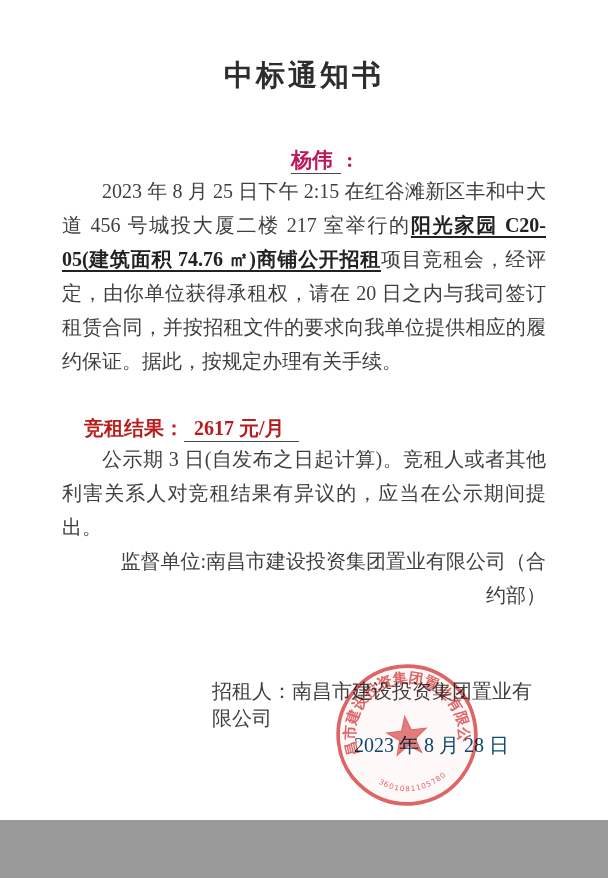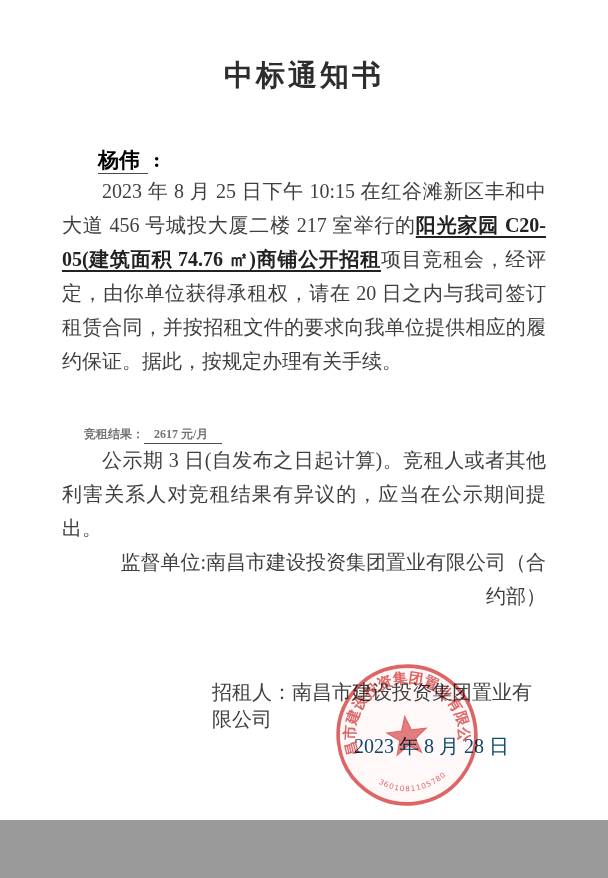--- a/index.html
+++ b/index.html
@@ -21,21 +21,22 @@
     font-weight:bold;
     letter-spacing:3px;
     color:#2d2d2d;
   }
 
   .salutation {
     margin-top:50px;
     margin-left:36px;
     font-size:21px;
     font-weight:bold;
-    color:#000000;
+    color:#be185d;
+    text-align:center;
   }
   .salutation .name {
     border-bottom:1.5px solid #4a4a4a;
     padding-right:8px;
     padding-bottom:1px;
   }
 
   p.body {
     margin:0;
     font-size:20px;
@@ -47,25 +48,25 @@
   .para-main { margin-top:8px; }
   .bu {
     font-weight:bold;
     color:#222;
     text-decoration:underline;
     text-decoration-thickness:1.5px;
     text-underline-offset:4px;
   }
 
   .result-line {
-    margin-top:48px;
+    margin-top:37px;
     margin-left:22px;
-    font-size:12px;
+    font-size:20px;
     font-weight:bold;
-    color:#737373;
+    color:#b91c1c;
   }
   .result-value {
     border-bottom:1.5px solid #4a4a4a;
     padding:0 14px 2px 10px;
   }
 
   .para-notice { margin-top:46px; }
 
   .contact-line {
     margin:0;
@@ -104,21 +105,21 @@
 <div class="page">
   <div class="content">
 
     <div class="doc-title">中标通知书</div>
 
     <div class="salutation">
       <span class="name">杨伟</span><span> :</span>
     </div>
 
     <p class="body para-main">
-      <span>2023 年 8 月 25 日下午 10:15 在红谷滩新区丰和中大道 456 号城投大厦二楼 217 室举行的</span><span class="bu">阳光家园 C20-05(建筑面积 74.76 ㎡)商铺公开招租</span><span>项目竞租会，经评定，由你单位获得承租权，请在 20 日之内与我司签订租赁合同，并按招租文件的要求向我单位提供相应的履约保证。据此，按规定办理有关手续。</span>
+      <span>2023 年 8 月 25 日下午 2:15 在红谷滩新区丰和中大道 456 号城投大厦二楼 217 室举行的</span><span class="bu">阳光家园 C20-05(建筑面积 74.76 ㎡)商铺公开招租</span><span>项目竞租会，经评定，由你单位获得承租权，请在 20 日之内与我司签订租赁合同，并按招租文件的要求向我单位提供相应的履约保证。据此，按规定办理有关手续。</span>
     </p>
 
     <div class="result-line">
       <span>竞租结果：</span><span class="result-value">2617 元/月</span>
     </div>
 
     <p class="body para-notice">公示期 3 日(自发布之日起计算)。竞租人或者其他利害关系人对竞租结果有异议的，应当在公示期间提出。</p>
 
     <p class="contact-line">监督单位:南昌市建设投资集团置业有限公司（合约部）</p>
 

